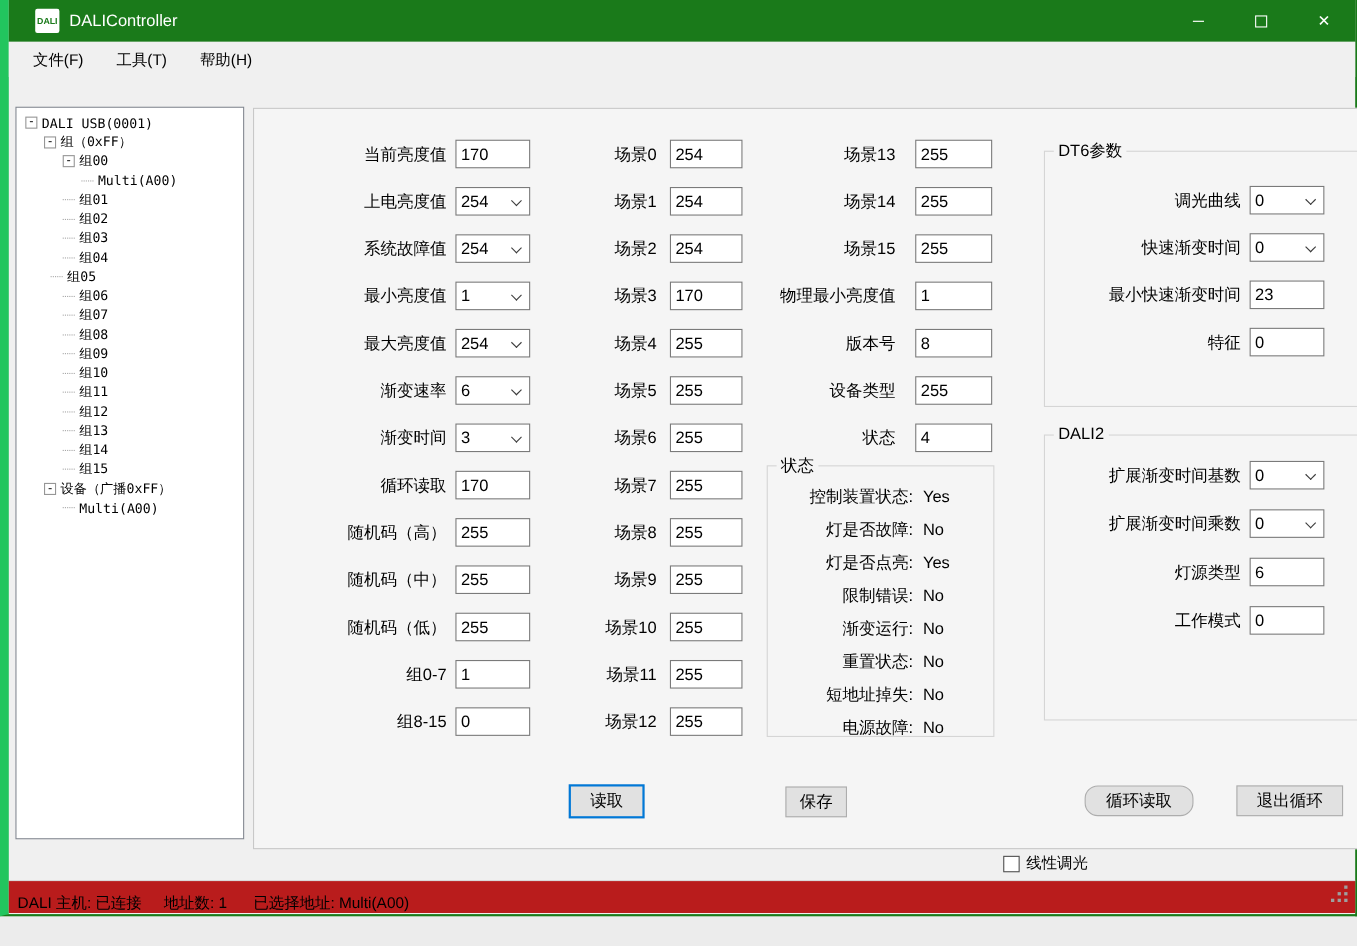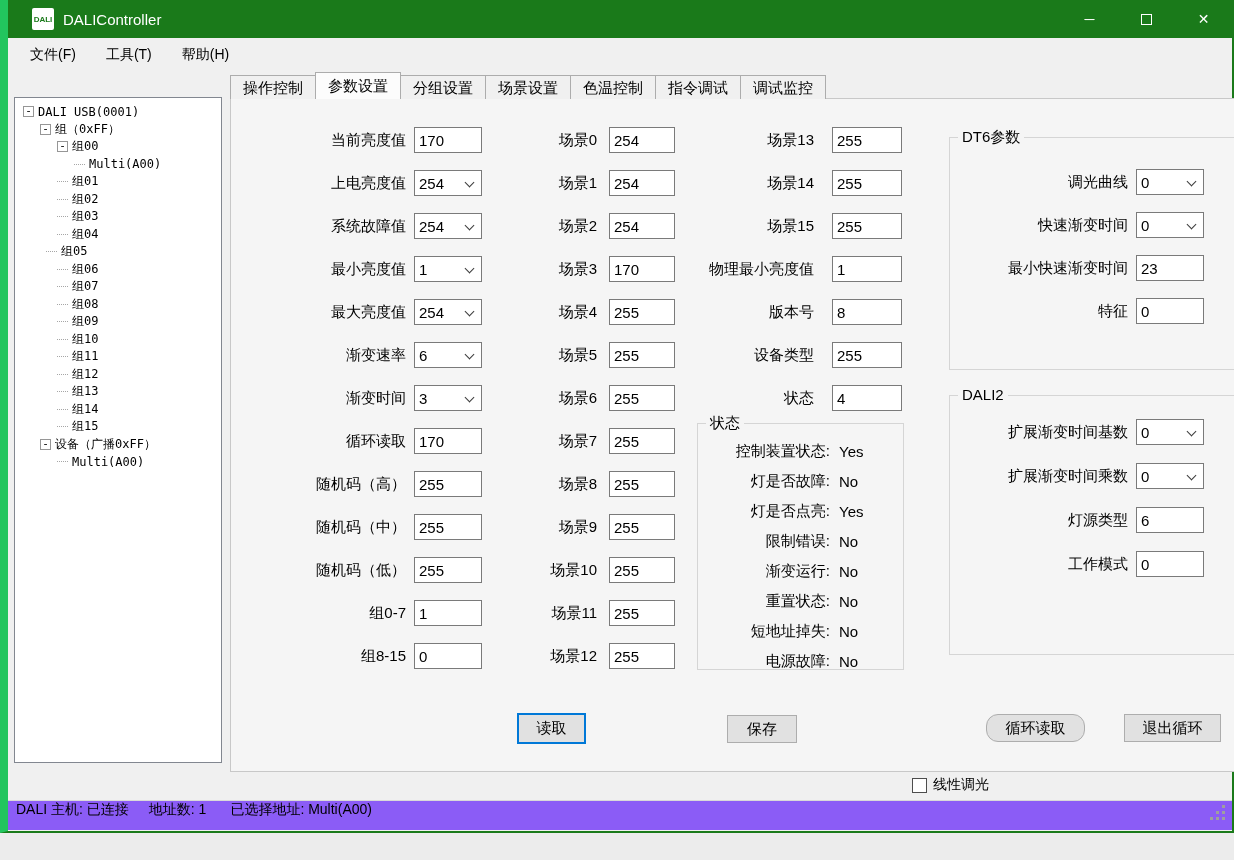--- a/index.html
+++ b/index.html
@@ -73,30 +73,30 @@
   #dt6-rows { padding-top:31px; }
   #dt6-rows .flabel, #dali2-rows .flabel { width:178px; }
   #dt6-rows .tinput, #dt6-rows .combo, #dali2-rows .tinput, #dali2-rows .combo { width:68px; margin-left:8px; }
   #dali2-group { left:718px; top:296px; width:288px; height:260px; }
   #dali2-rows { padding-top:23px; }
   #dali2-rows .frow { margin-bottom:18px; }
   
   .btn { position:absolute; height:28px; background:#e1e1e1; border:1px solid #adadad;
     font-family:inherit; font-size:15px; display:flex; align-items:center; justify-content:center; }
   #btn-read { left:286px; top:614px; width:69px; height:31px; border:2px solid #0078d7; }
-  #btn-save { left:496px; top:616px; width:70px; }
+  #btn-save { left:483px; top:616px; width:56px; }
   #btn-loop { left:755px; top:615px; width:99px;border-radius:12px; }
   #btn-exit { left:893px; top:615px; width:97px; }
   
   .checkbox-row { position:absolute; left:904px; top:776px; display:flex; align-items:center; }
   .cbox { width:15px; height:15px; border:1px solid #4d4d4d; background:#fff; }
   .clabel { margin-left:6px; font-size:14px; }
   
-  .statusbar { position:absolute; left:0; right:0; top:800px; height:30px; background:#8b5cf6;
-    border-top:1px solid #d9d9d9; display:flex; align-items:flex-start; font-size:14px; }
+  .statusbar { position:absolute; left:0; right:0; top:800px; height:30px; background:#b91c1c;
+    border-top:1px solid #d9d9d9; display:flex; align-items:flex-end; font-size:14px; }
   .sb-item1 { margin-left:8px; } .sb-item2 { margin-left:20px; } .sb-item3 { margin-left:24px; }
   .grip { position:absolute; right:6px; top:805px; width:16px; height:16px; }
   .grip span { position:absolute; left:0; top:0; width:3px; height:3px; background:transparent;
     box-shadow: 12px 0 #9f9f9f, 6px 6px #9f9f9f, 12px 6px #9f9f9f, 0 12px #9f9f9f, 6px 12px #9f9f9f, 12px 12px #9f9f9f; }
 </style>
 </head>
 <body>
 
 <div class="window">
 
@@ -202,29 +202,20 @@
       <div class="tree-row" style="padding-left: 25px;">
         <span class="expander">-</span>
         <span>设备（广播0xFF）</span>
       </div>
       <div class="tree-row" style="padding-left: 42px;">
         <span class="connector"></span>
         <span>Multi(A00)</span>
       </div>
     </div>
 
-  <div class="tabs">
-    <div class="tab">操作控制</div>
-    <div class="tab active">参数设置</div>
-    <div class="tab">分组设置</div>
-    <div class="tab">场景设置</div>
-    <div class="tab">色温控制</div>
-    <div class="tab">指令调试</div>
-    <div class="tab">调试监控</div>
-  </div>
 
   <div class="page">
     <div class="fcol" id="col1">
         <div class="frow">
           <span class="flabel">当前亮度值</span>
           <input type="text" class="tinput" value="170" style="">
         </div>
         <div class="frow">
           <span class="flabel">上电亮度值</span>
           <div class="combo">

